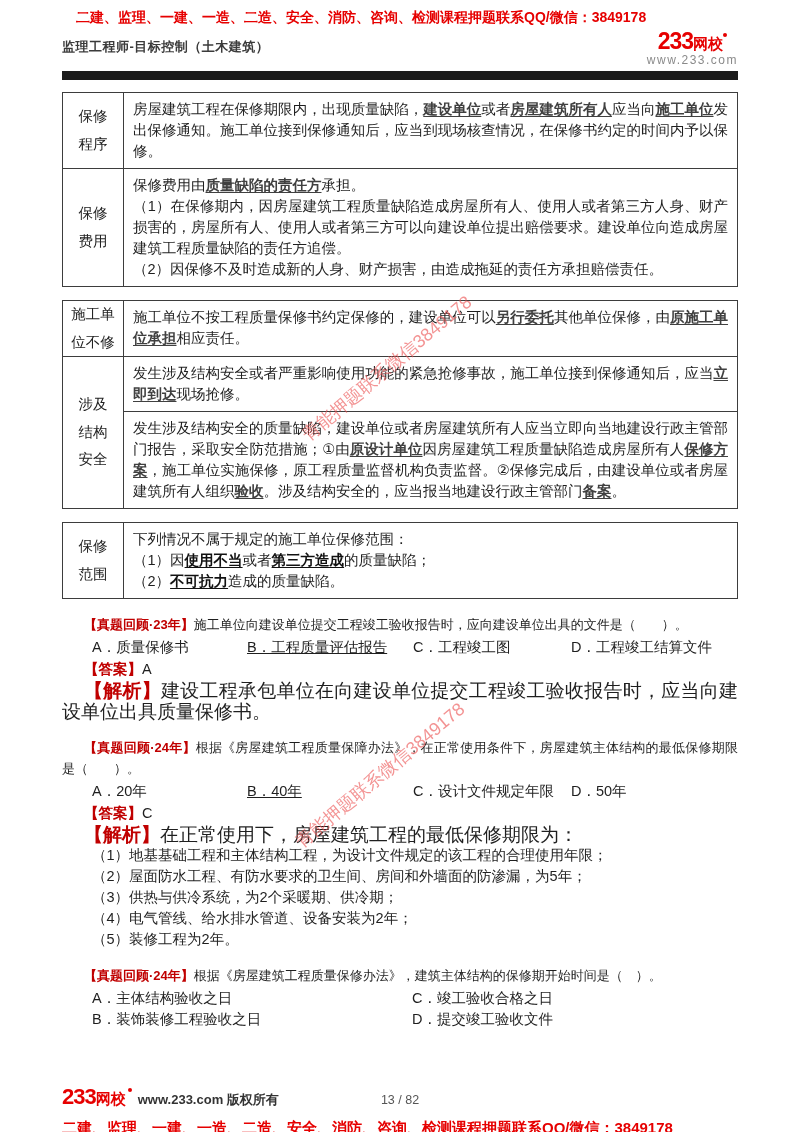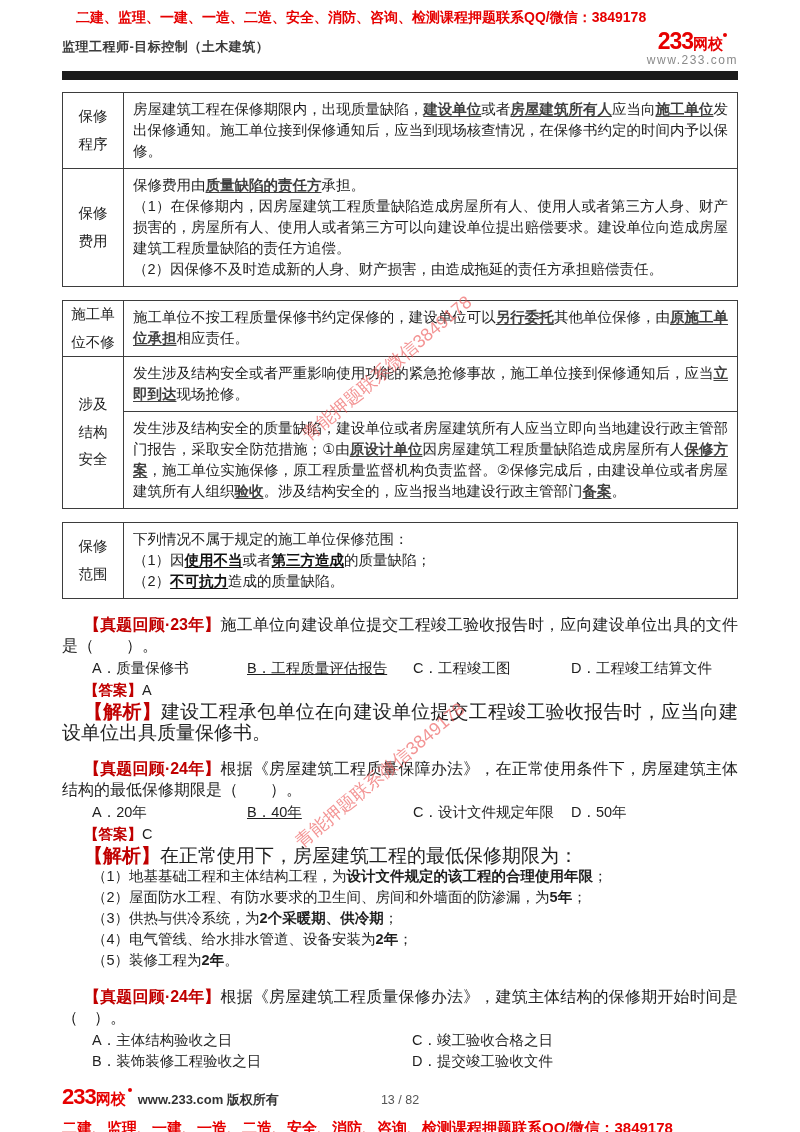--- a/index.html
+++ b/index.html
@@ -18,23 +18,23 @@
   .table{border:1.5px solid #3d3d3d;margin-bottom:13px;}
   .t-row{display:flex;}
   .t-row + .t-row{border-top:1.5px solid #3d3d3d;}
   .t-label{width:60px;min-width:60px;border-right:1.5px solid #3d3d3d;display:flex;flex-direction:column;justify-content:center;align-items:center;font-size:14.5px;line-height:1.9;color:#222;}
   .t-content{flex:1;display:flex;flex-direction:column;}
   .t-cell{padding:6px 9px;flex:1;}
   .t-cell + .t-cell{border-top:1.5px solid #3d3d3d;}
   .para{font-size:14.5px;line-height:21px;text-align:justify;}
   .s-red{color:#404040;font-weight:700;text-decoration:underline;text-underline-offset:2px;}
   .s-dku{color:#111111;font-weight:700;text-decoration:underline;text-underline-offset:2px;}
-  .s-b{font-weight:700;}
+  .s-b{font-weight:400;}
   .q-block{margin-top:15px;}
-  .q-stem{font-size:16px;line-height:21px;text-indent:22px;text-align:justify;}
+  .q-stem{font-size:13px;line-height:21px;text-indent:22px;text-align:justify;}
   .q-tag{color:#c00000;font-weight:700;}
   .q-opts{font-size:14.5px;line-height:21px;margin-top:2px;padding-left:30px;align-items:center;}
   .q-opts.row{display:flex;}
   .q-opts.row span{display:inline-block;}
   .q-opts.row span:nth-child(1){width:155px;}
   .q-opts.row span:nth-child(2){width:166px;text-decoration:underline;}
   .q-opts.row span:nth-child(3){width:158px;}
   .q-opts.grid2{display:grid;grid-template-columns:320px auto;}
   .q-line{font-size:14.5px;line-height:21px;text-indent:22px;margin-top:1px;}
   .q-analysis .q-first{font-size:19px;line-height:21px;text-indent:22px;text-align:justify;}

